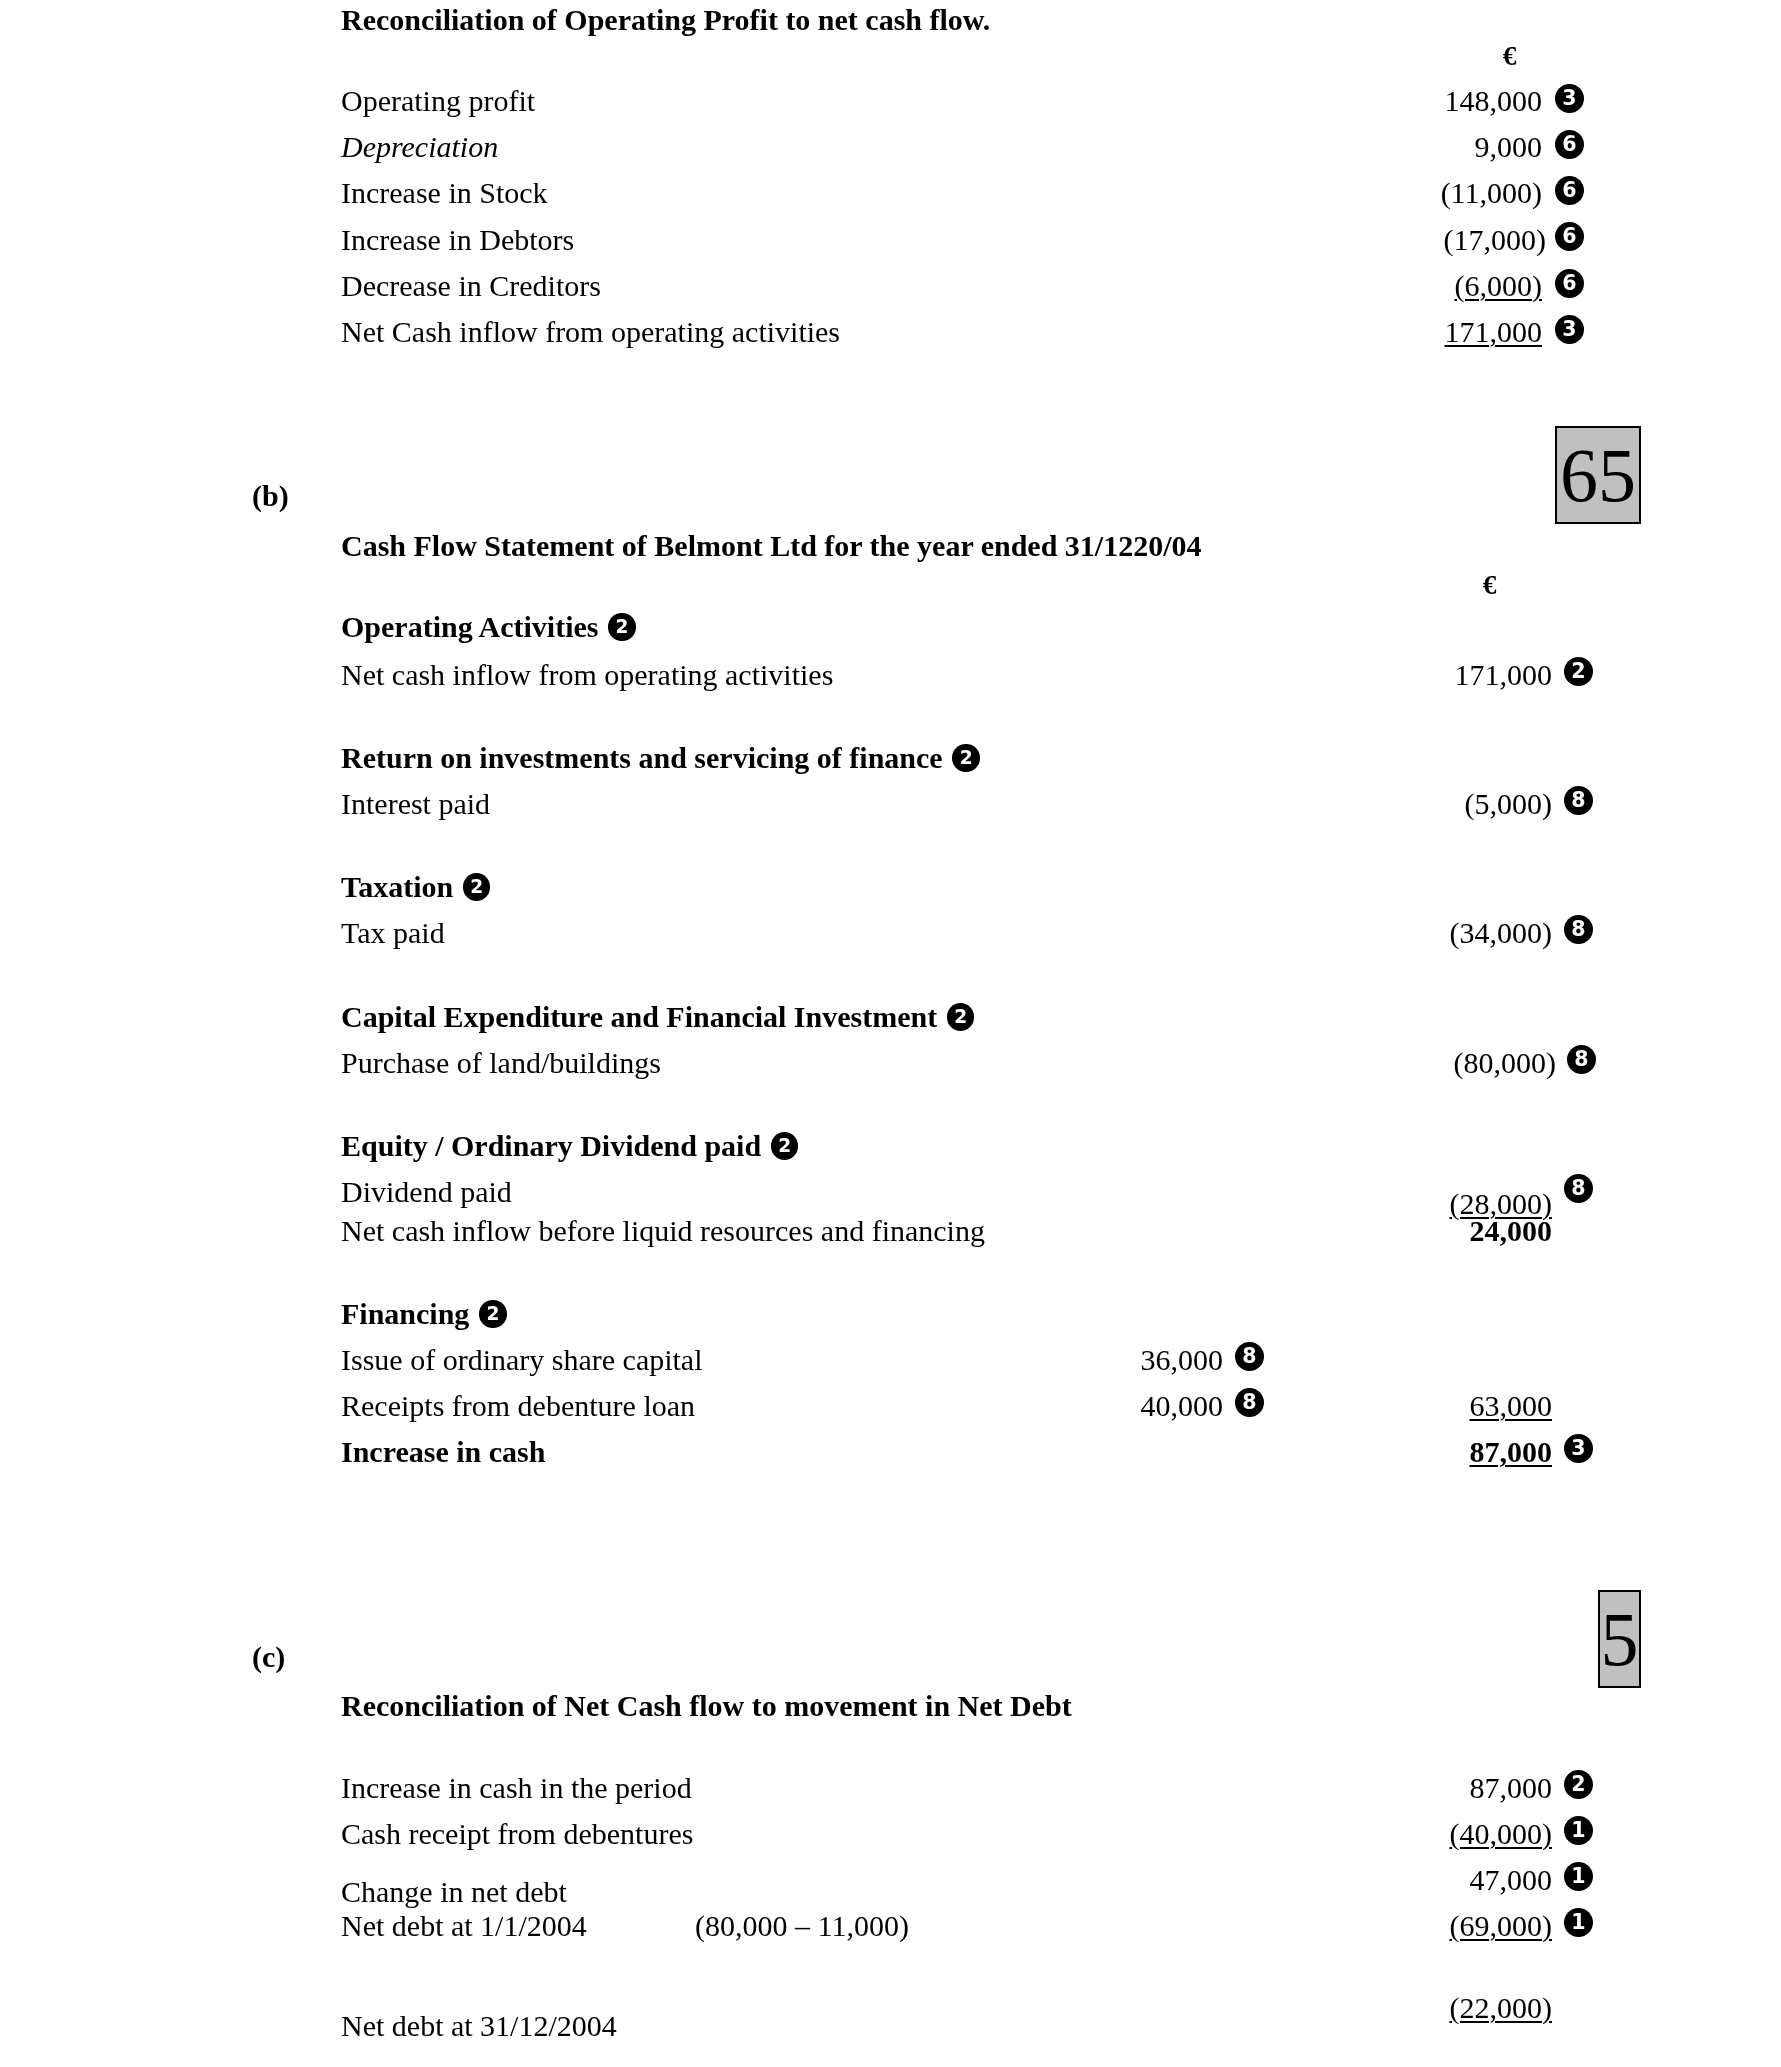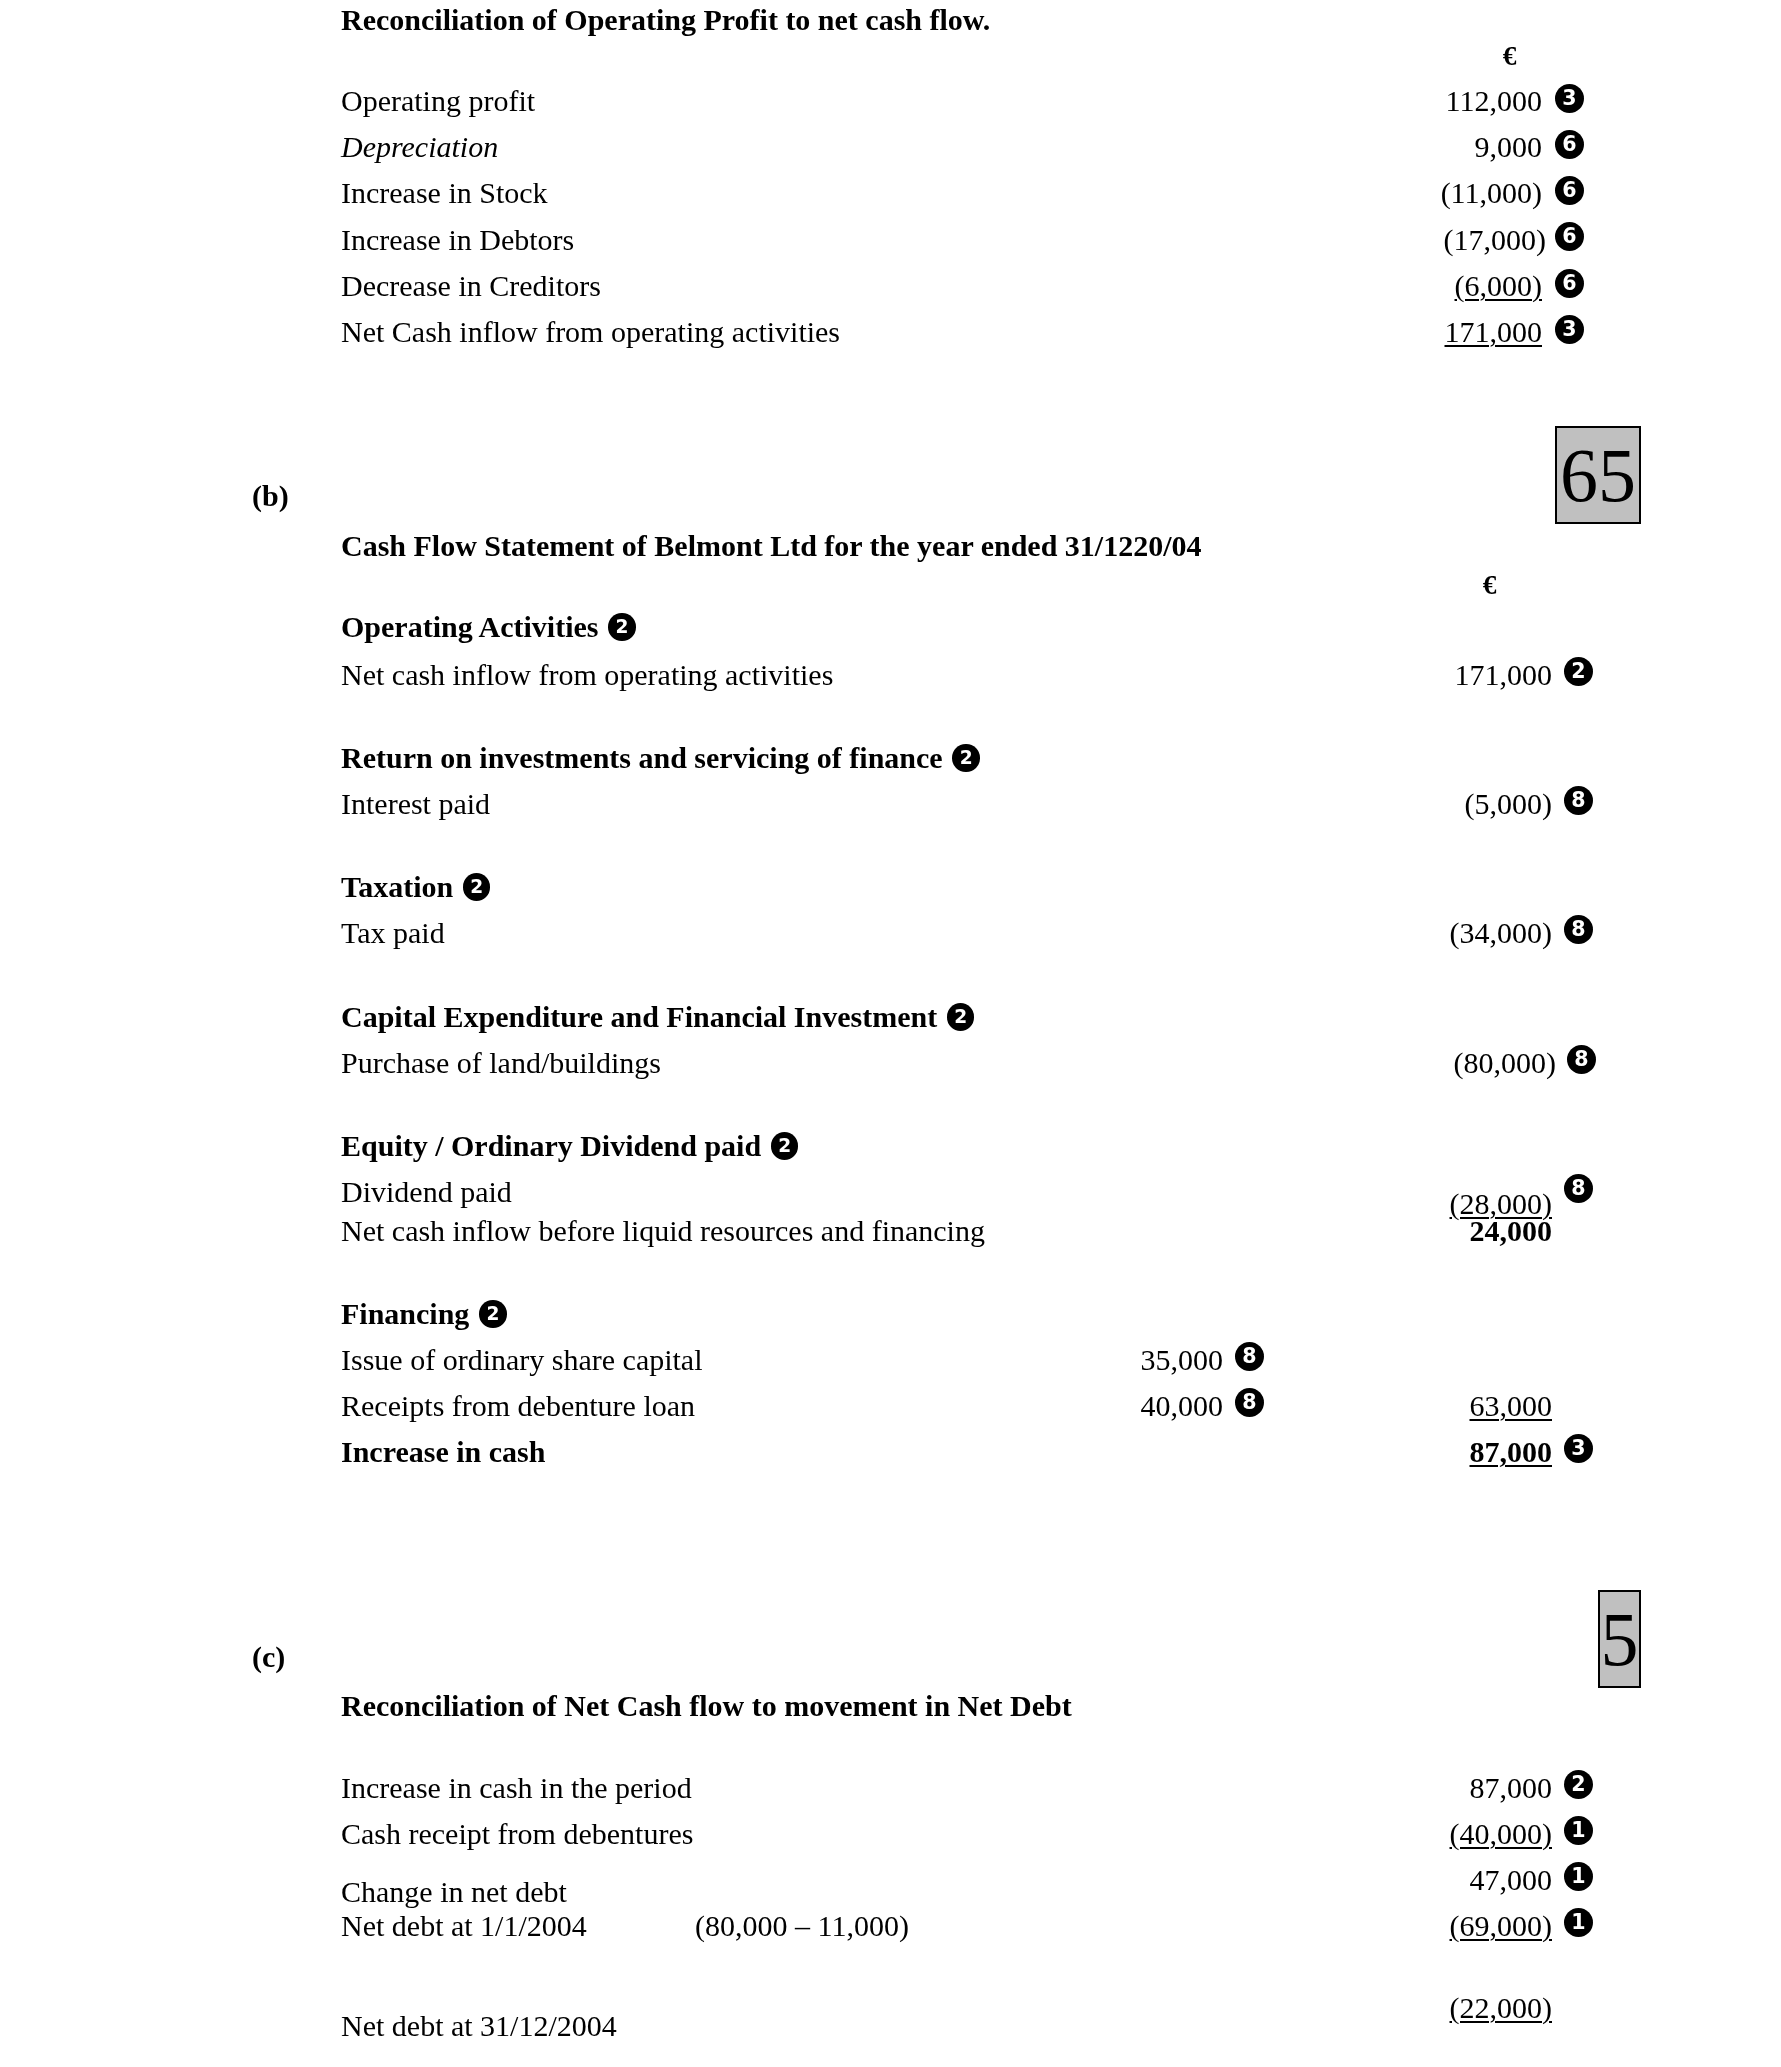--- a/index.html
+++ b/index.html
@@ -19,21 +19,21 @@
              font-family: "Liberation Serif", serif; text-align: center; color: #000; }
 </style>
 </head>
 <body>
 
 <div>
   <div class="t b" style="left:341px; top:2px;">Reconciliation of Operating Profit to net cash flow.</div>
   <div class="amt b" style="left:1490px; top:39px; width:39px; text-align:center; font-size:27.4px;">€</div>
 
   <div class="t" style="left:341px; top:83px;">Operating profit</div>
-  <div class="amt" style="right:240px; top:83px;">112,000</div>
+  <div class="amt" style="right:240px; top:83px;">148,000</div>
   <div class="badge" style="left:1555px; top:84px;">3</div>
 
   <div class="t" style="left:341px; top:129px;font-style:italic;">Depreciation</div>
   <div class="amt" style="right:240px; top:129px;">9,000</div>
   <div class="badge" style="left:1555px; top:130px;">6</div>
 
   <div class="t" style="left:341px; top:175px;">Increase in Stock</div>
   <div class="amt" style="right:240px; top:175px;">(11,000)</div>
   <div class="badge" style="left:1555px; top:176px;">6</div>
 
@@ -91,21 +91,21 @@
   <div class="t" style="left:341px; top:1174px;">Dividend paid</div>
   <div class="amt u" style="right:230px; top:1174px;margin-top:12px;">(28,000)</div>
   <div class="badge" style="left:1564px; top:1174px;">8</div>
   <div class="t" style="left:341px; top:1213px;">Net cash inflow before liquid resources and financing</div>
   <div class="amt b" style="right:230px; top:1213px;">24,000</div>
 
   <div class="t b" style="left:341px; top:1296px;">
     <span>Financing</span><span class="badge-inline">2</span>
   </div>
   <div class="t" style="left:341px; top:1342px;">Issue of ordinary share capital</div>
-  <div class="amt" style="right:559px; top:1342px;">35,000</div>
+  <div class="amt" style="right:559px; top:1342px;">36,000</div>
   <div class="badge" style="left:1235px; top:1342px;">8</div>
 
   <div class="t" style="left:341px; top:1388px;">Receipts from debenture loan</div>
   <div class="amt" style="right:559px; top:1388px;">40,000</div>
   <div class="badge" style="left:1235px; top:1388px;">8</div>
   <div class="amt u" style="right:230px; top:1388px;">63,000</div>
 
   <div class="t b" style="left:341px; top:1434px;">Increase in cash</div>
   <div class="amt b u" style="right:230px; top:1434px; padding-left:5.9px;">87,000</div>
   <div class="badge" style="left:1564px; top:1434px;">3</div>

